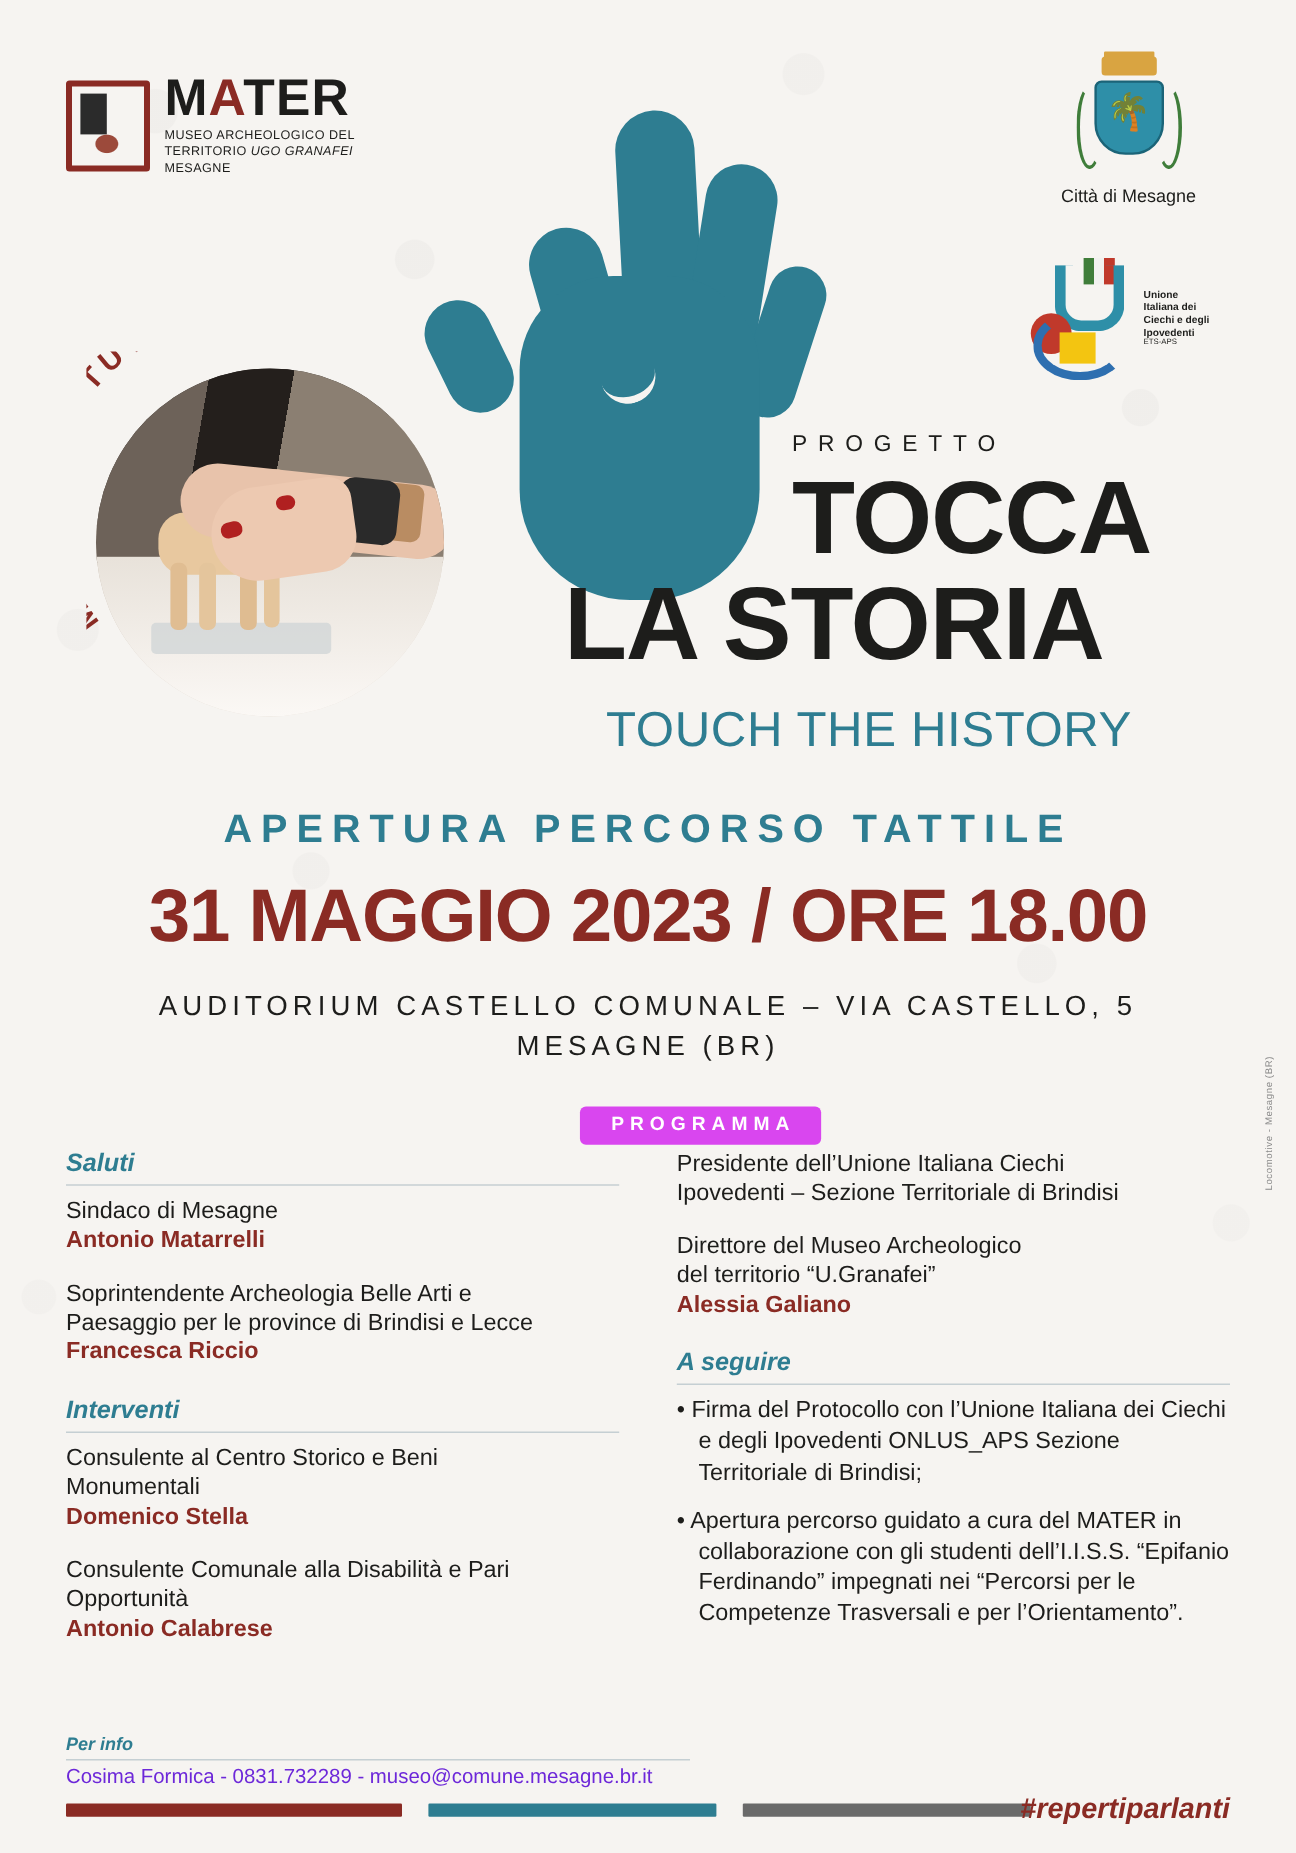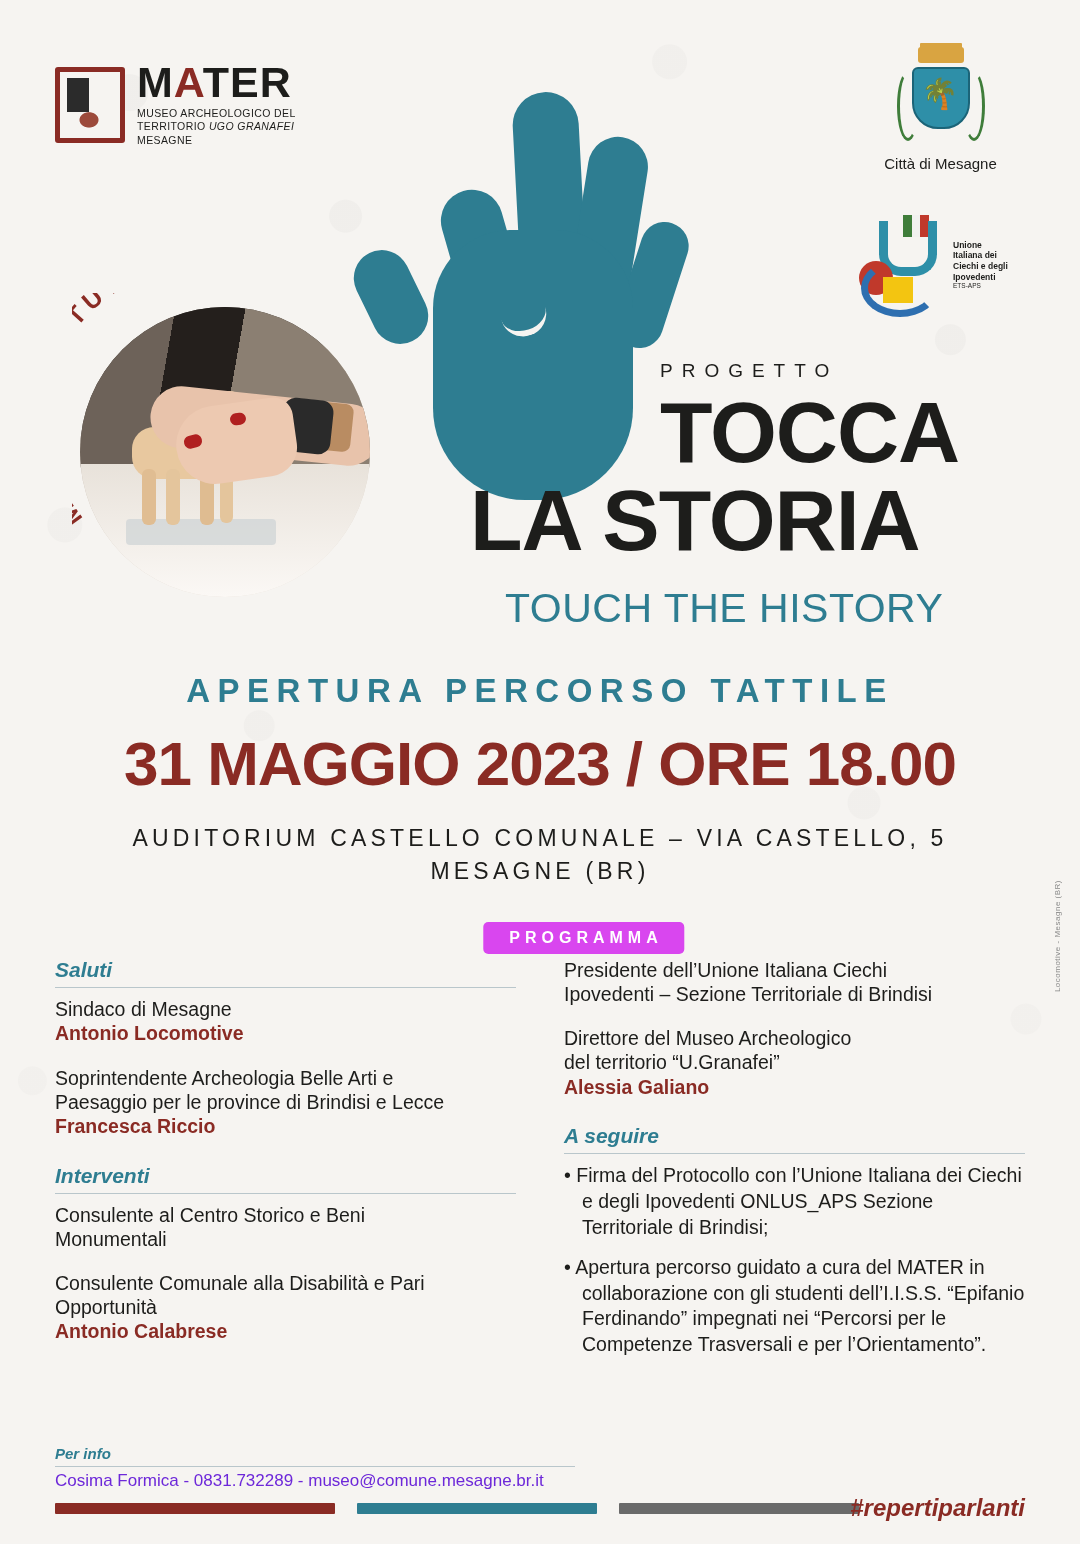--- a/index.html
+++ b/index.html
@@ -313,32 +313,33 @@
 
 <div class="programma-pill">PROGRAMMA</div>
 <div class="credit">Locomotive - Mesagne (BR)</div>
 
 <div class="cols">
   <div class="col">
     <div class="sec-head">Saluti</div>
 
     <div class="entry">
       <div class="role">Sindaco di Mesagne</div>
-      <div class="person">Antonio Locomotive</div>
+      <div class="person">Antonio Matarrelli</div>
     </div>
 
     <div class="entry">
       <div class="role">Soprintendente Archeologia Belle Arti e<br>Paesaggio per le province di Brindisi e Lecce</div>
       <div class="person">Francesca Riccio</div>
     </div>
 
     <div class="sec-head gap-top">Interventi</div>
 
     <div class="entry">
       <div class="role">Consulente al Centro Storico e Beni<br>Monumentali</div>
+      <div class="person">Domenico Stella</div>
     </div>
 
     <div class="entry">
       <div class="role">Consulente Comunale alla Disabilità e Pari<br>Opportunità</div>
       <div class="person">Antonio Calabrese</div>
     </div>
   </div>
 
   <div class="col">
     <div class="entry">

